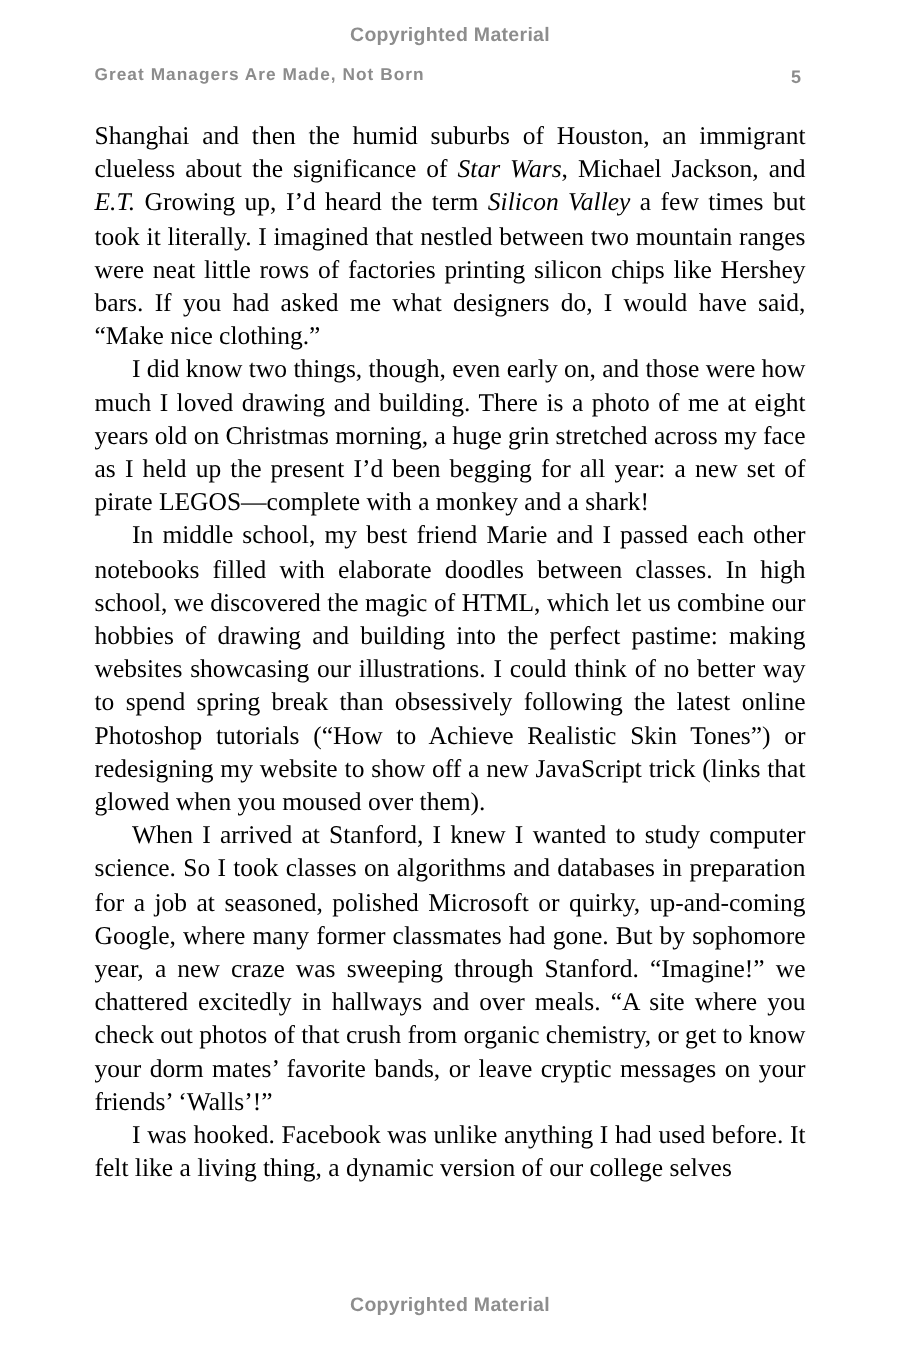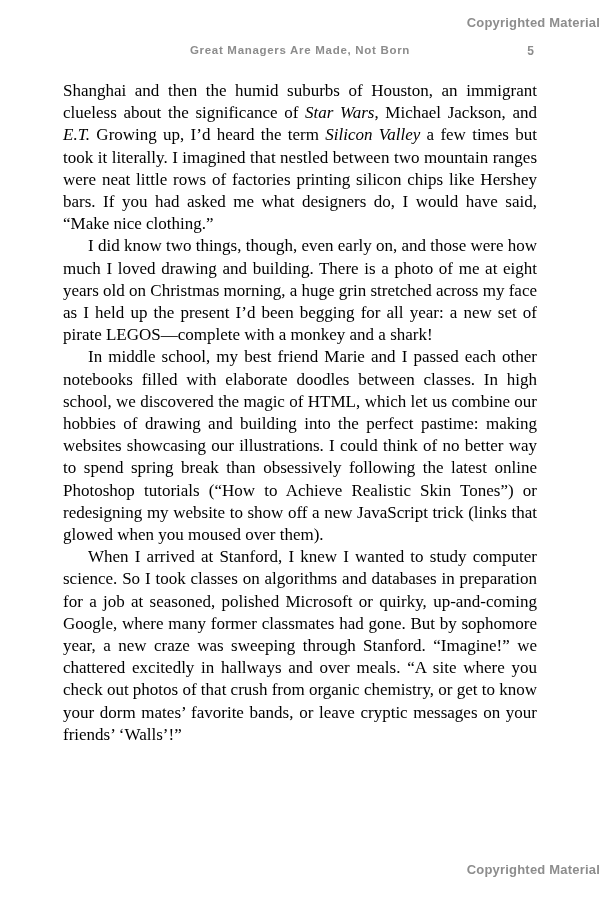--- a/index.html
+++ b/index.html
@@ -12,39 +12,39 @@
     width: 600px;
     height: 899px;
     background: #ffffff;
     overflow: hidden;
     font-family: "Liberation Serif", "DejaVu Serif", serif;
   }
   .notice {
     position: absolute;
     left: 0;
     width: 600px;
-    text-align: right;
+    text-align: center;
     font-family: "Liberation Sans", "DejaVu Sans", sans-serif;
     font-size: 13px;
     font-weight: bold;
     color: #8d8d8d;
     letter-spacing: 0.2px;
   }
   .notice.top { top: 15px; }
   .notice.bottom { top: 862px; }
   .running-header {
     position: absolute;
     top: 44px;
     left: 63px;
     width: 474px;
     height: 16px;
   }
   .chapter-title {
     width: 100%;
-    text-align: center;
+    text-align: left;
     font-family: "Liberation Sans", "DejaVu Sans", sans-serif;
     font-size: 11.5px;
     font-weight: bold;
     letter-spacing: 0.7px;
     color: #8c8c8c;
   }
   .page-number {
     position: absolute;
     right: 3px;
     top: 0;
@@ -85,17 +85,18 @@
     <div class="chapter-title">Great Managers Are Made, Not Born</div>
     <div class="page-number">5</div>
   </div>
 
   <div class="page-body">
 
   <p><span>Shanghai and then the humid suburbs of Houston, an immigrant clueless about the significance of </span><em>Star Wars</em><span>, Michael Jackson, and </span><em>E.T.</em><span> Growing up, I’d heard the term </span><em>Silicon Valley</em><span> a few times but took it literally. I imagined that nestled between two mountain ranges were neat little rows of factories printing silicon chips like Hershey bars. If you had asked me what designers do, I would have said, “Make nice clothing.”</span></p>
       <p class="indent"><span>I did know two things, though, even early on, and those were how much I loved drawing and building. There is a photo of me at eight years old on Christmas morning, a huge grin stretched across my face as I held up the present I’d been begging for all year: a new set of pirate LEGOS—complete with a monkey and a shark!</span></p>
       <p class="indent"><span>In middle school, my best friend Marie and I passed each other notebooks filled with elaborate doodles between classes. In high school, we discovered the magic of HTML, which let us combine our hobbies of drawing and building into the perfect pastime: making websites showcasing our illustrations. I could think of no better way to spend spring break than obsessively following the latest online Photoshop tutorials (“How to Achieve Realistic Skin Tones”) or redesigning my website to show off a new JavaScript trick (links that glowed when you moused over them).</span></p>
       <p class="indent"><span>When I arrived at Stanford, I knew I wanted to study computer science. So I took classes on algorithms and databases in preparation for a job at seasoned, polished Microsoft or quirky, up-and-coming Google, where many former classmates had gone. But by sophomore year, a new craze was sweeping through Stanford. “Imagine!” we chattered excitedly in hallways and over meals. “A site where you check out photos of that crush from organic chemistry, or get to know your dorm mates’ favorite bands, or leave cryptic messages on your friends’ ‘Walls’!”</span></p>
+      <p class="indent"><span>I was hooked. Facebook was unlike anything I had used before. It felt like a living thing, a dynamic version of our college selves</span></p>
     </div>
 
   <div class="notice bottom">Copyrighted Material</div>
 
 </div>
 
 </body></html>

